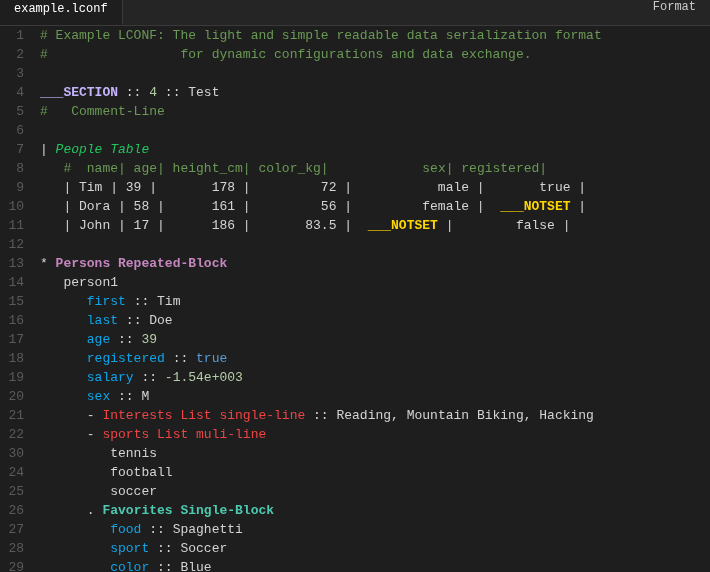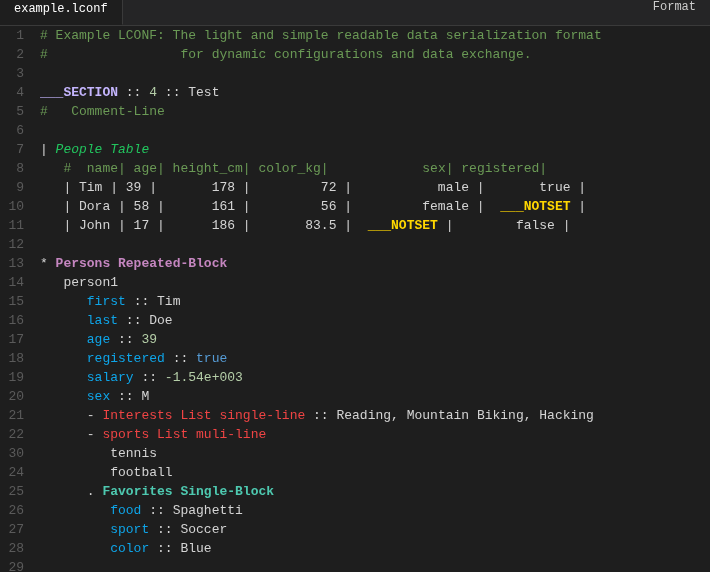--- a/index.html
+++ b/index.html
@@ -173,19 +173,20 @@
         <div class="code-line"><span>      </span><span class="c-subkey">first</span><span class="c-value"> :: Tim</span></div>
         <div class="code-line"><span>      </span><span class="c-subkey">last</span><span class="c-value"> :: Doe</span></div>
         <div class="code-line"><span>      </span><span class="c-subkey">age</span><span class="c-operator"> :: </span><span class="c-number">39</span></div>
         <div class="code-line"><span>      </span><span class="c-subkey">registered</span><span class="c-operator"> :: </span><span class="c-bool-true">true</span></div>
         <div class="code-line"><span>      </span><span class="c-subkey">salary</span><span class="c-operator"> :: </span><span class="c-number">-1.54e+003</span></div>
         <div class="code-line"><span>      </span><span class="c-subkey">sex</span><span class="c-value"> :: M</span></div>
         <div class="code-line"><span class="c-operator">      - </span><span class="c-list-kw">Interests List single-line</span><span class="c-value"> :: Reading, Mountain Biking, Hacking</span></div>
         <div class="code-line"><span class="c-operator">      - </span><span class="c-list-kw">sports List muli-line</span></div>
         <div class="code-line"><span class="c-value">         tennis</span></div>
         <div class="code-line"><span class="c-value">         football</span></div>
+        <div class="code-line"><span class="c-value">         soccer</span></div>
         <div class="code-line"><span class="c-operator">      . </span><span class="c-block-single-name">Favorites Single-Block</span></div>
         <div class="code-line"><span>         </span><span class="c-subkey">food</span><span class="c-value"> :: Spaghetti</span></div>
         <div class="code-line"><span>         </span><span class="c-subkey">sport</span><span class="c-value"> :: Soccer</span></div>
         <div class="code-line"><span>         </span><span class="c-subkey">color</span><span class="c-value"> :: Blue</span></div>
       </div>
   </div>
 </div>
 
 </body></html>

